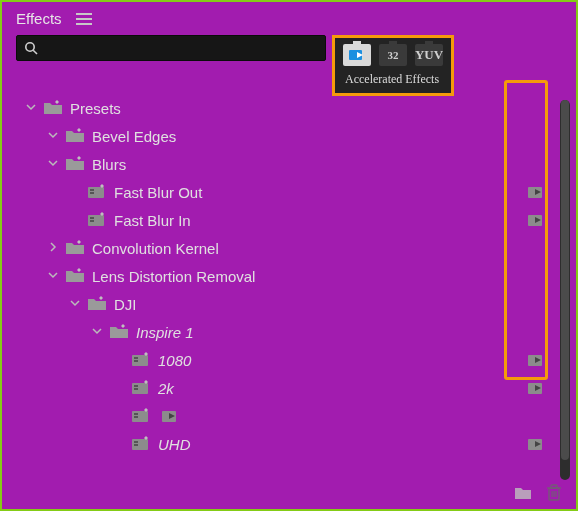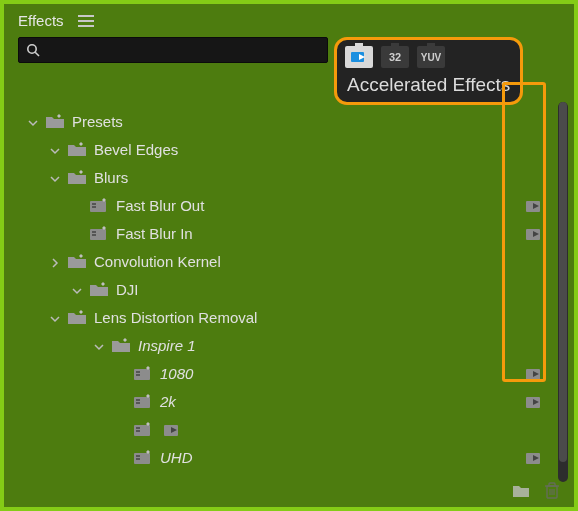--- a/index.html
+++ b/index.html
@@ -6,22 +6,22 @@
   html, body {
     width: 578px; height: 511px;
     background: #1a1a1a;
     font-family: "Segoe UI", Arial, sans-serif;
     font-size: 14px;
     color: #d0d0d0;
     overflow: hidden;
   }
   .panel {
     width: 578px; height: 511px;
-    background: #4d7c0f;
-    border: 4px solid #84cc16;
+    background: #a21caf;
+    border: 2px solid #84cc16;
     position: relative;
   }
   .header {
     display: flex; align-items: center;
     padding: 8px 14px 6px 14px;
     gap: 14px;
   }
   .header-title { font-size: 15px; color: #e6e6e6; }
   .menu-icon { width:16px; height:12px; display:inline-flex; flex-direction:column; justify-content:space-between; cursor:pointer;}
   .menu-icon span { height:2px; background:#c8c8c8; width:100%; }
@@ -39,50 +39,51 @@
     display:flex; align-items:center;
     padding: 0 6px;
   }
   .searchbox svg { flex:0 0 auto; }
   .searchbox input {
     flex:1; background:transparent; border:none; outline:none;
     color:#ddd; font-size:14px; padding-left:6px;
   }
   .badgebox {
     border: 3px solid #f59a0b;
-    border-radius: 13px;
+    border-radius: 0;
     padding: 2px 6px 6px 6px;
     display:flex; flex-direction:column; gap:4px;
     background:#232323;
+    font-family:Liberation Serif, serif;
   }
   .badges { display:flex; gap:8px; align-items:center; padding:4px 2px 2px 2px;}
   .badge {
     width:28px; height:22px;
     background:#3a3a3a;
     display:flex; align-items:center; justify-content:center;
     border-radius:2px;
     font-size:11px; font-weight:600; color:#cfcfcf;
     position:relative;
   }
   .badge.active { background:#d9d9d9; color:#0b6fc7; }
   .badge .notch {
     position:absolute; top:-3px; left:50%; transform:translateX(-50%);
     width:8px; height:3px; background:inherit;
   }
   .badge svg { display:block; }
   .tooltip {
-    font-size: 19px; color:#dcdcdc;
+    font-size: 12px; color:#dcdcdc;
     padding: 0 4px;
   }
   .tree {
     position:absolute; top:98px; left:10px; right:24px; bottom:30px;
     overflow:hidden;
   }
   .row {
-    display:flex; align-items:flex-end;
+    display:flex; align-items:flex-start;
     height:28px;
     padding-right:4px;
   }
   .row .disclosure {
     width:14px; height:14px; display:flex; align-items:center; justify-content:center;
     flex:0 0 auto; margin-right:4px;
   }
   .row .icon { width:22px; display:flex; align-items:center; justify-content:center; flex:0 0 auto; margin-right:6px;}
   .row .label { flex:1; color:#e0e0e0; font-size:15px; }
   .row .accel { width:24px; flex:0 0 auto; display:flex; align-items:center; justify-content:center;}
@@ -146,21 +147,21 @@
               <rect x="1" y="2" width="13" height="10" rx="1" fill="#1b8fe0"></rect>
               <polygon points="9,4 15,7 9,10" fill="#fff"></polygon>
             </svg>
         </div>
         <div class="badge">
           <span class="notch"></span>
           <span>32</span>
         </div>
         <div class="badge">
           <span class="notch"></span>
-          <span style="font-size:10px">YUV</span>
+          <span style="font-size:13px">YUV</span>
         </div>
       </div>
       <div class="tooltip">Accelerated Effects</div>
     </div>
   </div>
 
   <div class="tree">
 
     <div class="row ind0">
       <span class="disclosure">
@@ -257,49 +258,49 @@
       <span class="icon">
           <svg width="20" height="16" viewBox="0 0 20 16">
             <path d="M1 3h6l2 2h10v9H1z" fill="#9a9a9a"></path>
             <polygon points="14,0 16,2 14,4 12,2" fill="#bfbfbf"></polygon>
           </svg>
         </span>
       <span class="label">Convolution Kernel</span>
       <span class="accel"></span>
     </div>
 
+    <div class="row ind1">
+      <span class="disclosure">
+          <svg width="10" height="10" viewBox="0 0 10 10">
+            <polyline points="1,3 5,7 9,3" fill="none" stroke="#bbb" stroke-width="1.5"></polyline>
+          </svg>
+        </span>
+      <span class="icon">
+          <svg width="20" height="16" viewBox="0 0 20 16">
+            <path d="M1 3h6l2 2h10v9H1z" fill="#9a9a9a"></path>
+            <polygon points="14,0 16,2 14,4 12,2" fill="#bfbfbf"></polygon>
+          </svg>
+        </span>
+      <span class="label">Lens Distortion Removal</span>
+      <span class="accel"></span>
+    </div>
+
     <div class="row ind2">
       <span class="disclosure">
           <svg width="10" height="10" viewBox="0 0 10 10">
             <polyline points="1,3 5,7 9,3" fill="none" stroke="#bbb" stroke-width="1.5"></polyline>
           </svg>
         </span>
       <span class="icon">
           <svg width="20" height="16" viewBox="0 0 20 16">
             <path d="M1 3h6l2 2h10v9H1z" fill="#9a9a9a"></path>
             <polygon points="14,0 16,2 14,4 12,2" fill="#bfbfbf"></polygon>
           </svg>
         </span>
       <span class="label">DJI</span>
-      <span class="accel"></span>
-    </div>
-
-    <div class="row ind1">
-      <span class="disclosure">
-          <svg width="10" height="10" viewBox="0 0 10 10">
-            <polyline points="1,3 5,7 9,3" fill="none" stroke="#bbb" stroke-width="1.5"></polyline>
-          </svg>
-        </span>
-      <span class="icon">
-          <svg width="20" height="16" viewBox="0 0 20 16">
-            <path d="M1 3h6l2 2h10v9H1z" fill="#9a9a9a"></path>
-            <polygon points="14,0 16,2 14,4 12,2" fill="#bfbfbf"></polygon>
-          </svg>
-        </span>
-      <span class="label">Lens Distortion Removal</span>
       <span class="accel"></span>
     </div>
 
     <div class="row ind3">
       <span class="disclosure">
           <svg width="10" height="10" viewBox="0 0 10 10">
             <polyline points="1,3 5,7 9,3" fill="none" stroke="#bbb" stroke-width="1.5"></polyline>
           </svg>
         </span>
       <span class="icon">

